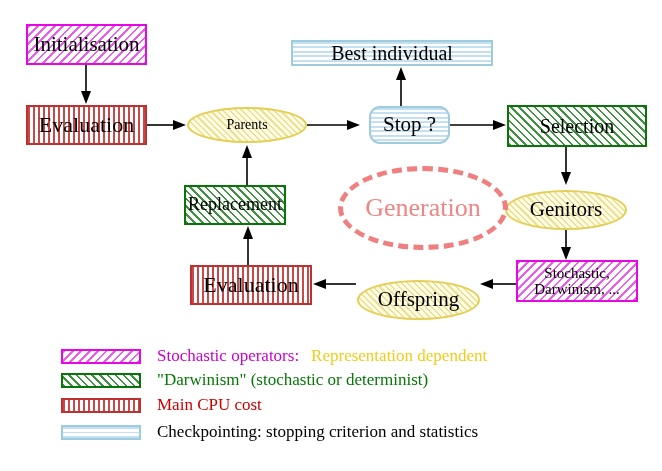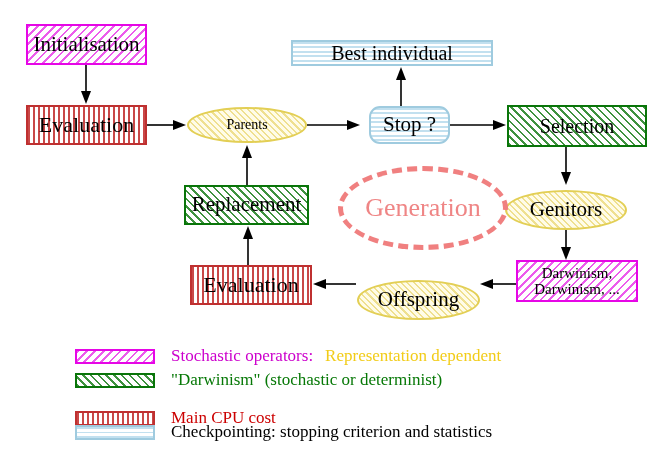--- a/index.html
+++ b/index.html
@@ -33,21 +33,21 @@
     border:2px solid #e3cf55;border-radius:50%;
     background:repeating-linear-gradient(45deg,#efe090 0 1.6px,#fffce8 1.6px 4.5px);
   }
   .rounded{border-radius:11px;}
   .generation{
     position:absolute;box-sizing:border-box;border:5px dashed #f08080;border-radius:50%;
     display:flex;align-items:center;justify-content:center;color:#ef8585;
   }
   .arrow-layer{position:absolute;left:0;top:0;width:662px;height:471px;}
   
-  .legend-row{position:absolute;left:27px;height:22px;display:flex;align-items:center;padding-left:48px;}
+  .legend-row{position:absolute;left:13px;height:22px;display:flex;align-items:center;padding-left:48px;}
   .swatch{width:80px;height:15px;box-sizing:border-box;flex:0 0 auto;}
   .legend-text{margin-left:16px;font-size:17px;white-space:nowrap;}
   .t-magenta{color:#cc00cc;}
   .t-gold{color:#f2cc18;margin-left:12px;}
   .t-green{color:#067806;}
   .t-red{color:#cc0000;}
   .t-blue{color:#000000;}
 </style>
 </head>
 <body>
@@ -109,47 +109,47 @@
 
   <div class="node stripe-blue" style="left:291px;top:40px;width:202px;height:26px;font-size:20px;">Best individual</div>
 
   <div class="node stripe-blue rounded" style="left:361px;top:106px;width:81px;height:38px;font-size:21px;margin-left:8px;">Stop ?</div>
 
   <div class="node hatch-green" style="left:507px;top:105px;width:140px;height:42px;font-size:20px;">Selection</div>
 
   <div class="node ellipse-yellow" style="left:505px;top:190px;width:122px;height:40px;font-size:21px;">Genitors</div>
 
   <div class="node hatch-magenta" style="left:516px;top:260px;width:122px;height:42px;font-size:15px;flex-direction:column;">
-    <span>Darwinism,</span>
+    <span>Stochastic,</span>
     <span>Darwinism, ...</span>
   </div>
 
   <div class="node ellipse-yellow" style="left:357px;top:264px;width:123px;height:40px;font-size:21px;margin-top:16px;">Offspring</div>
 
   <div class="node stripe-red" style="left:190px;top:265px;width:122px;height:40px;font-size:22px;">Evaluation</div>
 
-  <div class="node hatch-green" style="left:184px;top:185px;width:125px;height:40px;font-size:21px;">Replacement</div>
+  <div class="node hatch-green" style="left:184px;top:185px;width:102px;height:40px;font-size:18px;">Replacement</div>
 
   <div class="generation" style="left:338px;top:166px;width:170px;height:84px;font-size:26px;">Generation</div>
 
   <div class="legend-row" style="top:345px;">
     <div class="swatch hatch-magenta"></div>
     <div class="legend-text">
       <span class="t-magenta">Stochastic operators:</span><span class="t-gold">Representation dependent</span>
     </div>
   </div>
 
   <div class="legend-row" style="top:369px;">
     <div class="swatch hatch-green"></div>
     <div class="legend-text">
       <span class="t-green">"Darwinism" (stochastic or determinist)</span>
     </div>
   </div>
 
-  <div class="legend-row" style="top:394px;margin-top:13px;">
+  <div class="legend-row" style="top:394px;">
     <div class="swatch stripe-red"></div>
     <div class="legend-text">
       <span class="t-red">Main CPU cost</span>
     </div>
   </div>
 
   <div class="legend-row" style="top:421px;">
     <div class="swatch stripe-blue"></div>
     <div class="legend-text">
       <span class="t-blue">Checkpointing: stopping criterion and statistics</span>

